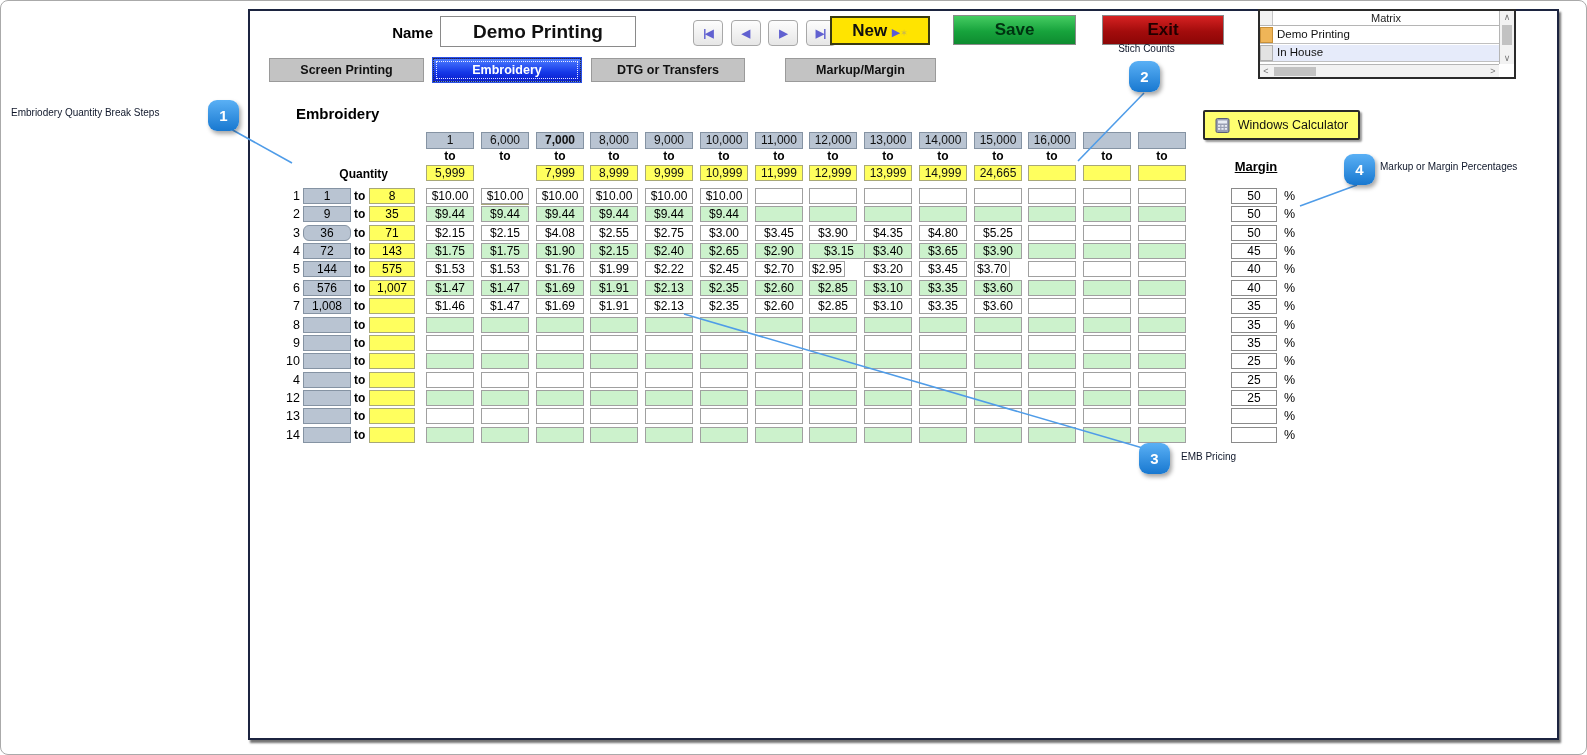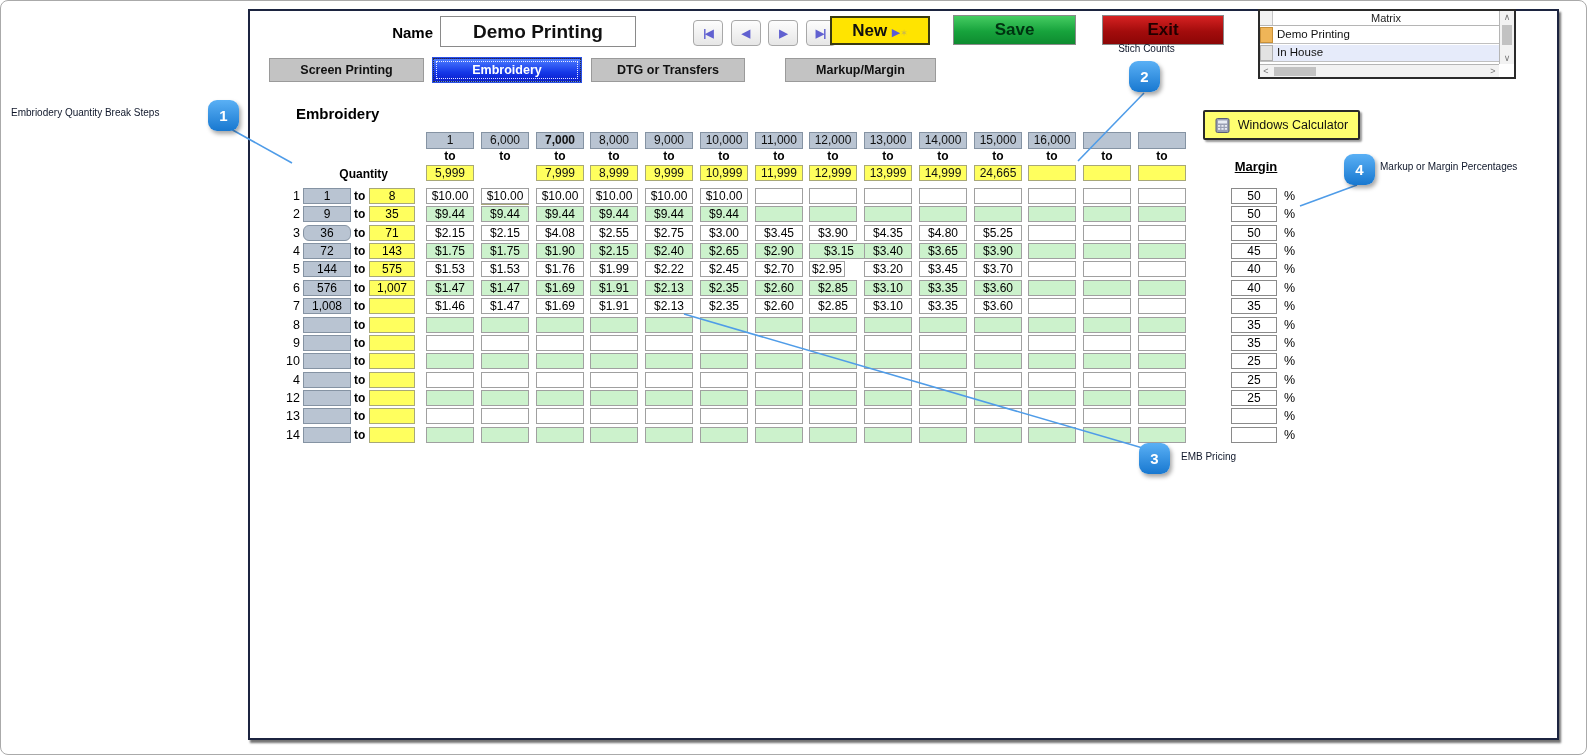--- a/index.html
+++ b/index.html
@@ -309,21 +309,21 @@
         <div class="abs cell" style="top: 250px; left: 176px; width: 48px;">$1.53</div>
         <div class="abs cell" style="top: 250px; left: 231px; width: 48px;">$1.53</div>
         <div class="abs cell" style="top: 250px; left: 286px; width: 48px;">$1.76</div>
         <div class="abs cell" style="top: 250px; left: 340px; width: 48px;">$1.99</div>
         <div class="abs cell" style="top: 250px; left: 395px; width: 48px;">$2.22</div>
         <div class="abs cell" style="top: 250px; left: 450px; width: 48px;">$2.45</div>
         <div class="abs cell" style="top: 250px; left: 505px; width: 48px;">$2.70</div>
         <div class="abs cell" style="top: 250px; left: 559px; width: 36px;">$2.95</div>
         <div class="abs cell" style="top: 250px; left: 614px; width: 48px;">$3.20</div>
         <div class="abs cell" style="top: 250px; left: 669px; width: 48px;">$3.45</div>
-        <div class="abs cell" style="top: 250px; left: 724px; width: 48px;">$3.70</div>
+        <div class="abs cell" style="top: 250px; left: 724px; width: 36px;">$3.70</div>
         <div class="abs cell" style="top: 250px; left: 778px; width: 48px;"></div>
         <div class="abs cell" style="top: 250px; left: 833px; width: 48px;"></div>
         <div class="abs cell" style="top: 250px; left: 888px; width: 48px;"></div>
         <div class="abs rownum" style="top: 269px;">6</div>
         <div class="abs qtybox" style="top: 269px;">576</div>
         <div class="abs rowto" style="top: 269px;">to</div>
         <div class="abs qtyyellow" style="top: 269px;">1,007</div>
         <div class="abs cell green" style="top: 269px; left: 176px; width: 48px;">$1.47</div>
         <div class="abs cell green" style="top: 269px; left: 231px; width: 48px;">$1.47</div>
         <div class="abs cell green" style="top: 269px; left: 286px; width: 48px;">$1.69</div>

